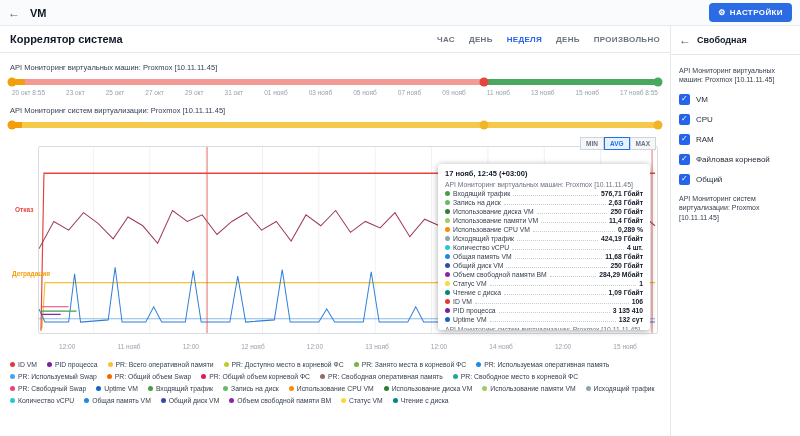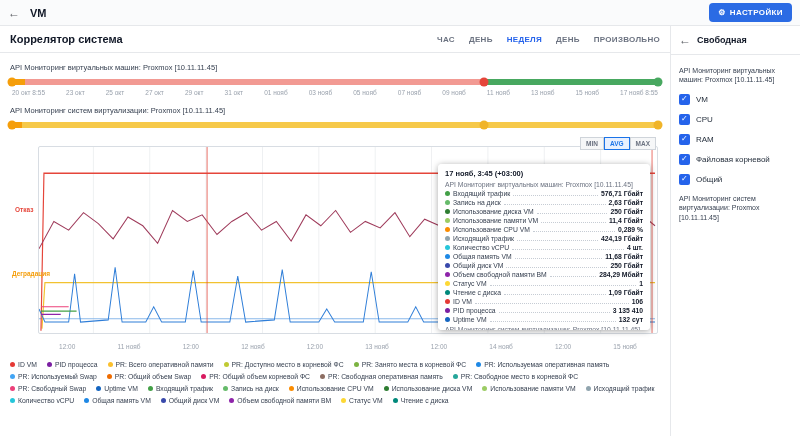--- a/index.html
+++ b/index.html
@@ -162,21 +162,21 @@
           <span>12 нояб</span>
           <span>12:00</span>
           <span>13 нояб</span>
           <span>12:00</span>
           <span>14 нояб</span>
           <span>12:00</span>
           <span>15 нояб</span>
         </div>
 
       <div class="tooltip">
-        <div class="tt-title">17 нояб, 3:45 (+03:00)</div>
+        <div class="tt-title">17 нояб, 12:45 (+03:00)</div>
         <div class="tt-group-title">API Мониторинг виртуальных машин: Proxmox [10.11.11.45]</div>
         <div>
 
             <div class="tt-row">
               <span class="dot" style="background: rgb(67, 160, 71);"></span>
               <span class="tt-label">Входящий трафик</span>
               <span class="leader"></span>
               <span class="tt-value">576,71 Гбайт</span>
             </div>
 

